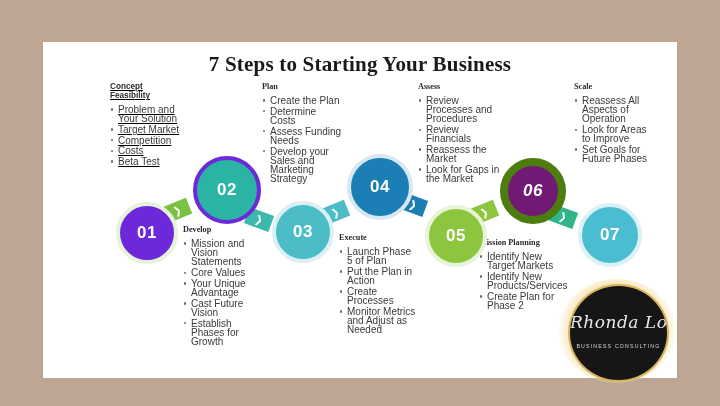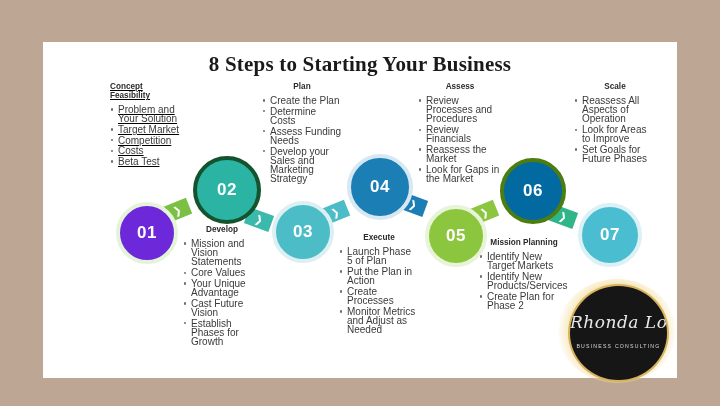--- a/index.html
+++ b/index.html
@@ -17,21 +17,21 @@
   .title{
     position:absolute;left:0;top:10px;width:634px;text-align:center;
     font-family:"Liberation Serif", serif;
     font-size:21px;font-weight:bold;color:#1a1a1a;letter-spacing:.2px;
   }
   .col{position:absolute;}
   .col-head{
     font-size:8.2px;font-weight:bold;color:#2b2b2b;
     margin-bottom:5px;
   }
-  .col-head.center{text-align:center;}
+  .col-head.center{text-align:left;font-family:Liberation Serif, serif;}
   ul.bul{
     list-style:none;margin:0;padding:0;
   }
   ul.bul li{
     position:relative;padding-left:8px;margin-bottom:1.5px;
     font-size:10px;line-height:9.2px;color:#3a3a3a;
   }
   ul.bul li:before{
     content:"";position:absolute;left:1px;top:3.4px;
     width:2.4px;height:2.4px;border-radius:50%;background:#6d6d6d;
@@ -75,21 +75,21 @@
     position:absolute;left:0;top:57px;width:97px;text-align:center;
     font-size:5.2px;color:#d9d9d9;letter-spacing:1.2px;
   }
 </style>
 </head>
 <body>
 
 <div class="stage">
   <div class="card">
 
-    <div class="title">8 Steps to Starting Your Business</div>
+    <div class="title">7 Steps to Starting Your Business</div>
 
     <div class="col" style="left:67px;top:40px;width:72px;text-decoration:underline;">
       <div class="col-head">
         <div>Concept</div>
         <div>Feasibility</div>
       </div>
       <ul class="bul">
         <li>Problem and Your Solution</li>
         <li>Target Market</li>
         <li>Competition</li>
@@ -171,29 +171,29 @@
     </div>
     <div class="arrow" style="left:428px;top:162px;transform:rotate(-22deg);background:#8cc63f;">
       <span class="chev">❯</span>
     </div>
     <div class="arrow" style="left:507px;top:166px;transform:rotate(20deg);background:#2fb588;">
       <span class="chev">❯</span>
     </div>
 
     <div class="circle" style="left:73px;top:160px;width:62px;height:62px;background:#6d28d9;border:4px solid #e4f3da;">01</div>
 
-    <div class="circle" style="left:150px;top:114px;width:68px;height:68px;background:#2bb3a3;border:4px solid #14532d;">02</div>
+    <div class="circle" style="left:150px;top:114px;width:68px;height:68px;background:#2bb3a3;border:4px solid #6d28d9;">02</div>
 
     <div class="circle" style="left:229px;top:159px;width:62px;height:62px;background:#4cbcc7;border:4px solid #dcf0f3;">03</div>
 
     <div class="circle" style="left:304px;top:112px;width:66px;height:66px;background:#1b7eb5;border:4px solid #d8e8f2;">04</div>
 
     <div class="circle" style="left:382px;top:163px;width:62px;height:62px;background:#8cc63f;border:4px solid #e7f4d7;">05</div>
 
-    <div class="circle" style="left:457px;top:116px;width:66px;height:66px;background:#0369a1;border:4px solid #4d7c0f;">06</div>
+    <div class="circle" style="left:457px;top:116px;width:66px;height:66px;background:#701a75;border:8px solid #4d7c0f;font-style:italic;">06</div>
 
     <div class="circle" style="left:535px;top:161px;width:64px;height:64px;background:#4bbdd0;border:4px solid #dcf1f5;">07</div>
 
   </div>
 
   <div class="logo">
     <div class="logo-glow"></div>
     <div class="logo-disc">
       <div class="logo-script">Rhonda Lowe</div>
       <div class="logo-sub">BUSINESS CONSULTING</div>

